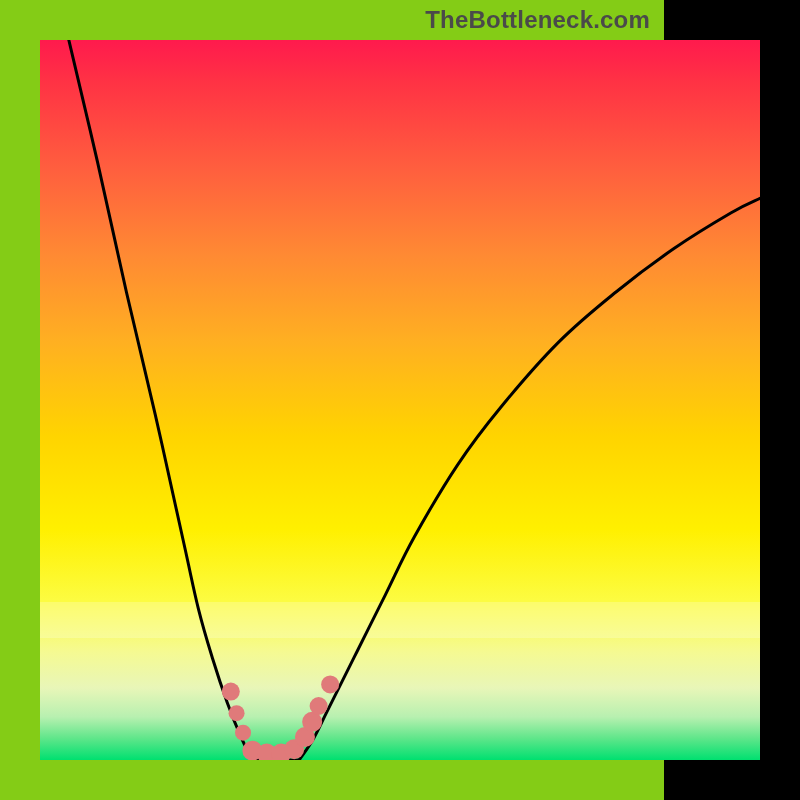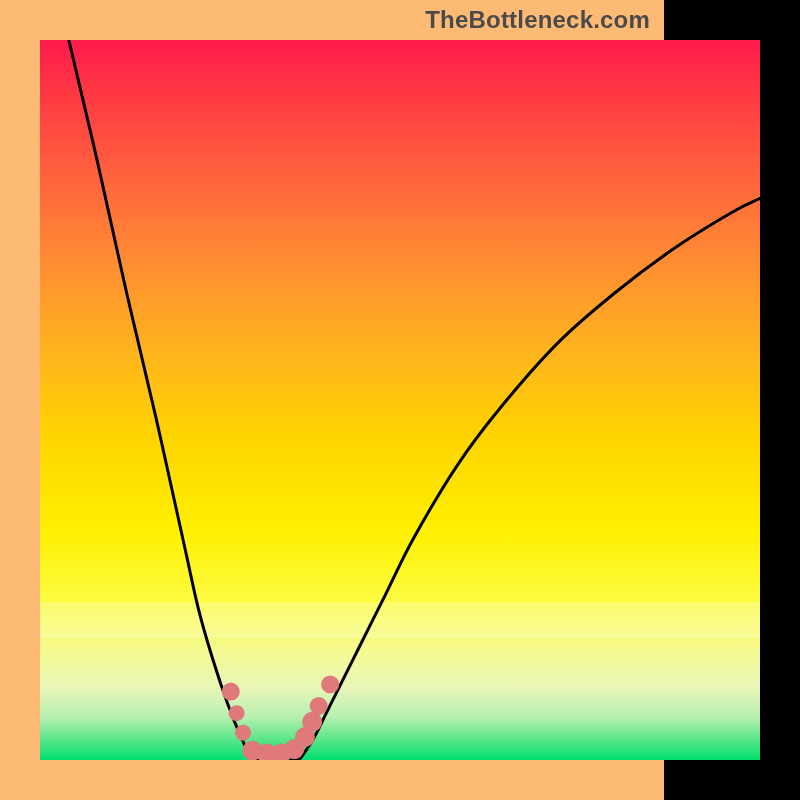--- a/index.html
+++ b/index.html
@@ -9,21 +9,21 @@
     height: 800px;
     background: #000;
     overflow: hidden;
   }
   .frame {
     position: absolute;
     top: 0;
     left: 0;
     width: 664px;
     height: 800px;
-    background: #fdba74;
+    background: #84cc16;
   }
   .plot {
     position: absolute;
     top: 40px;
     left: 40px;
     width: 720px;
     height: 720px;
     overflow: hidden;
     background: linear-gradient(to bottom,
       #ff1a4d 0%,

